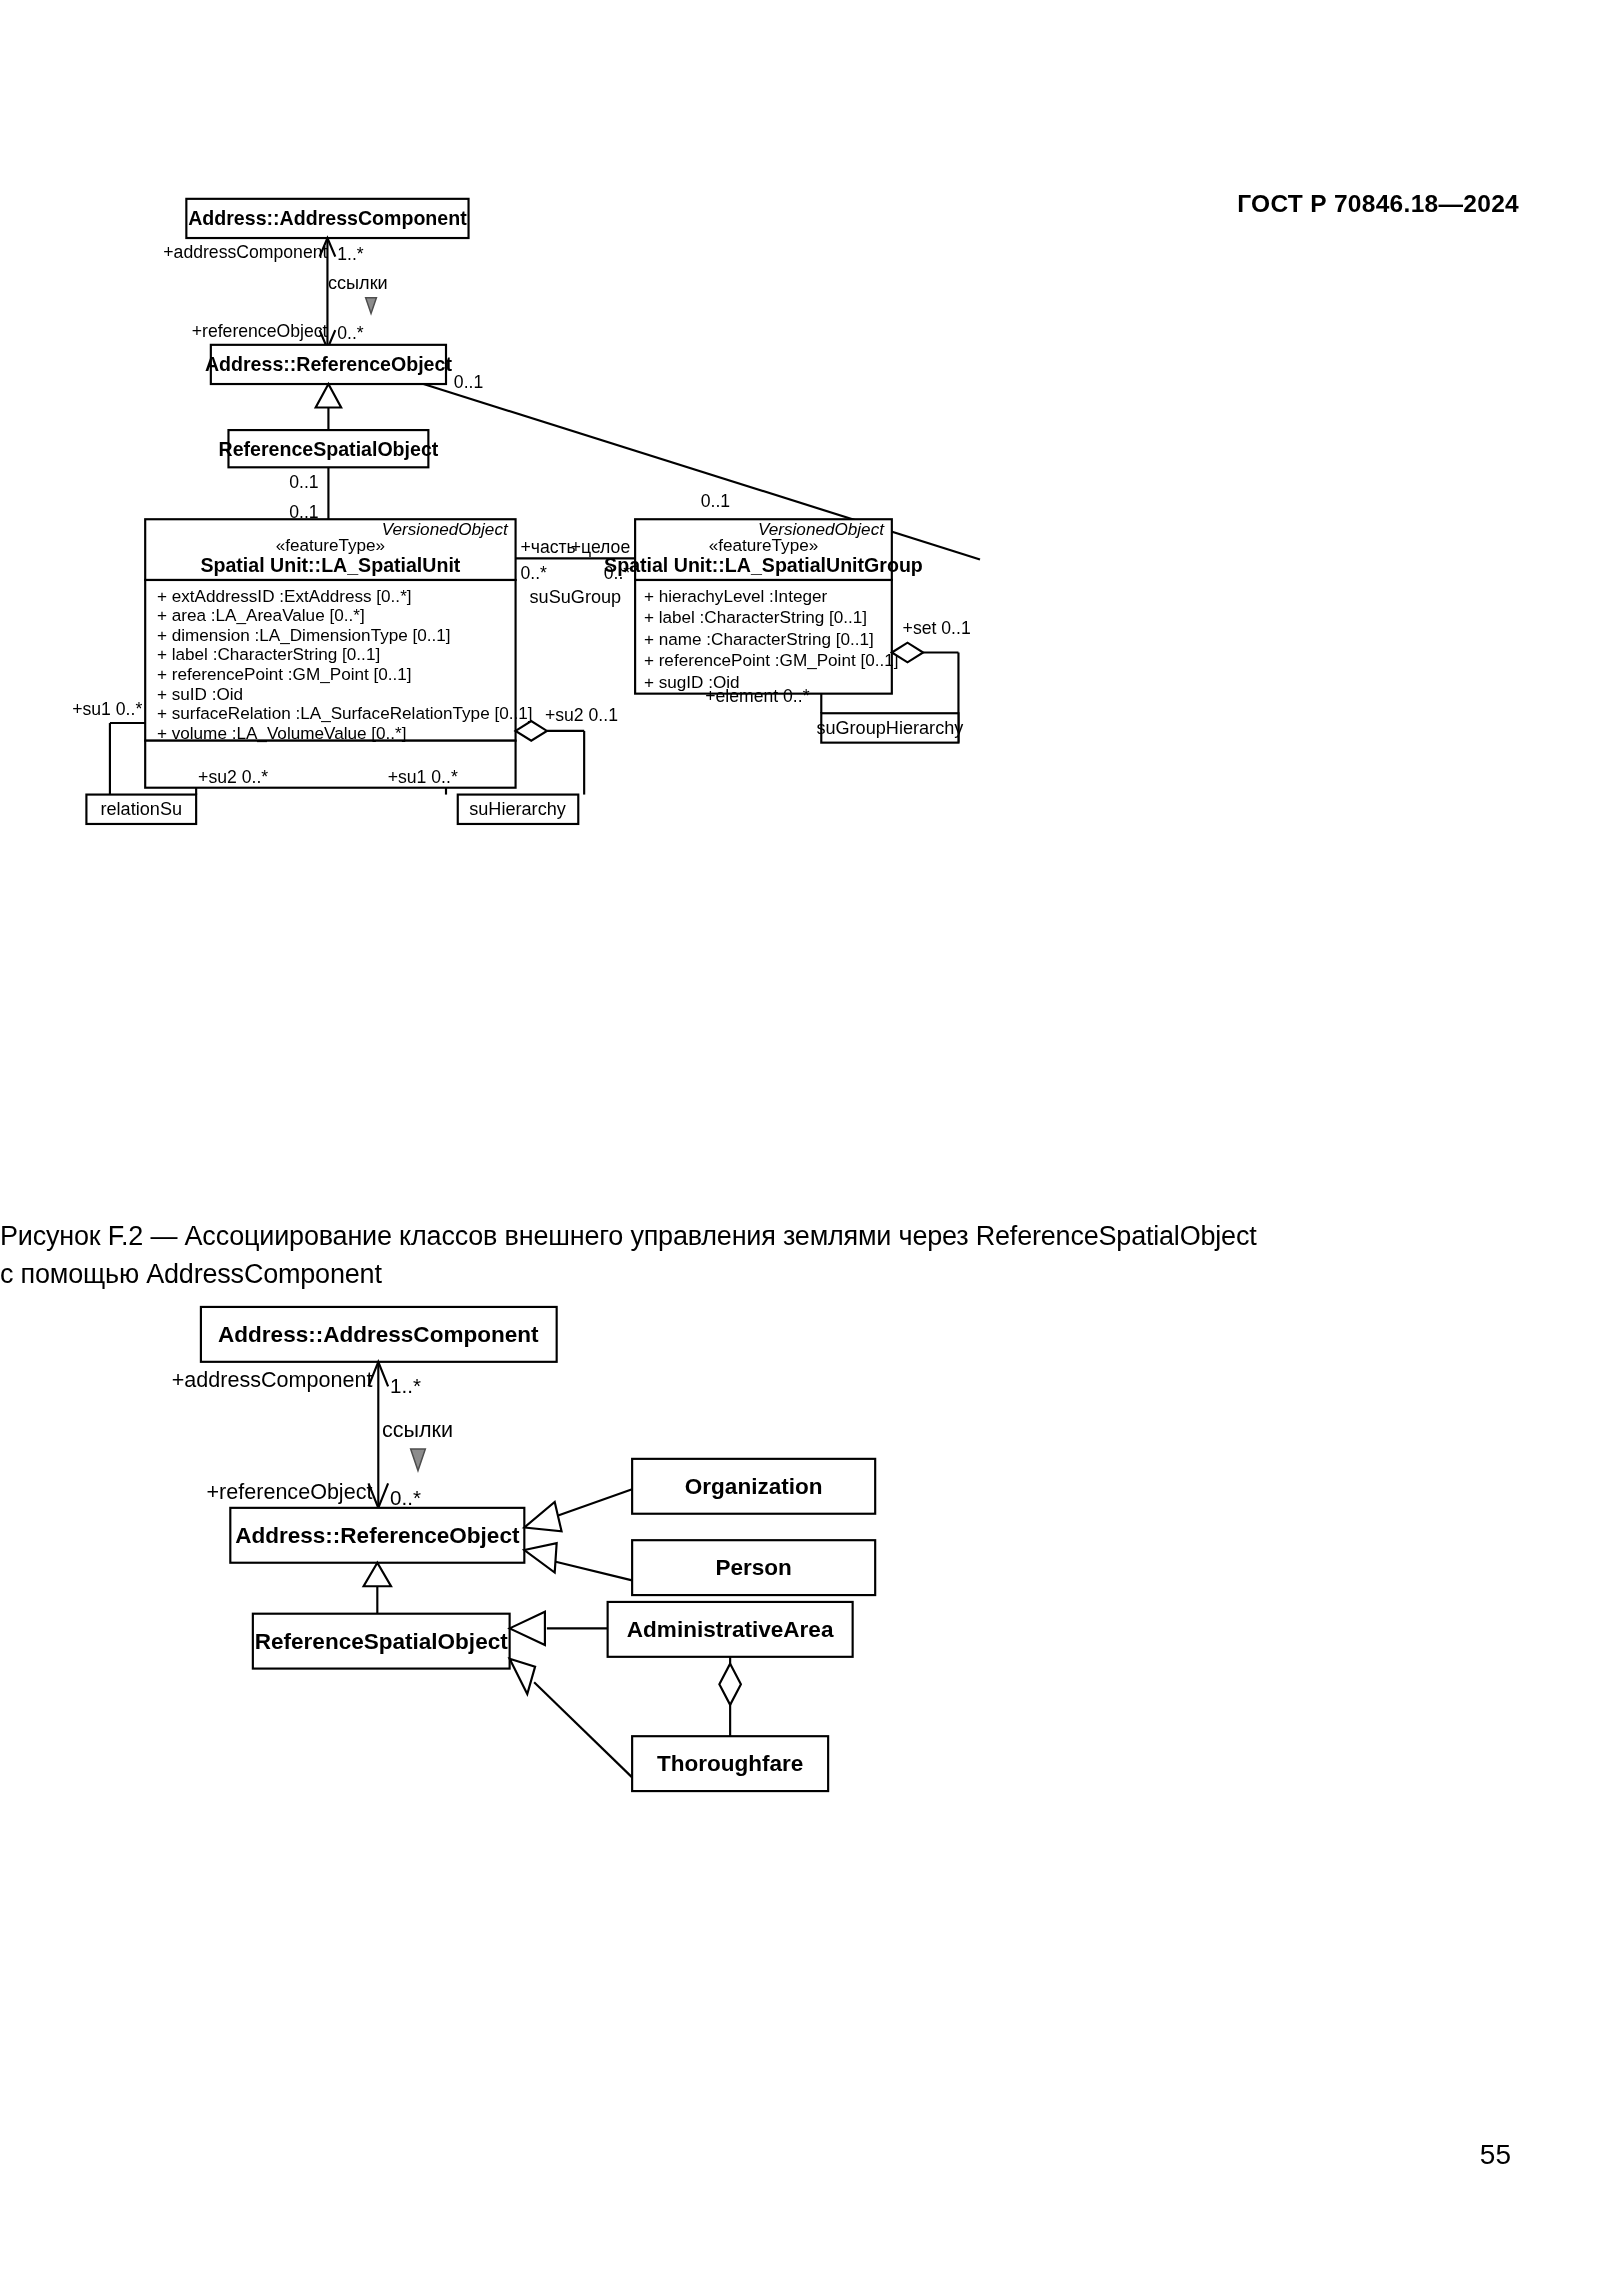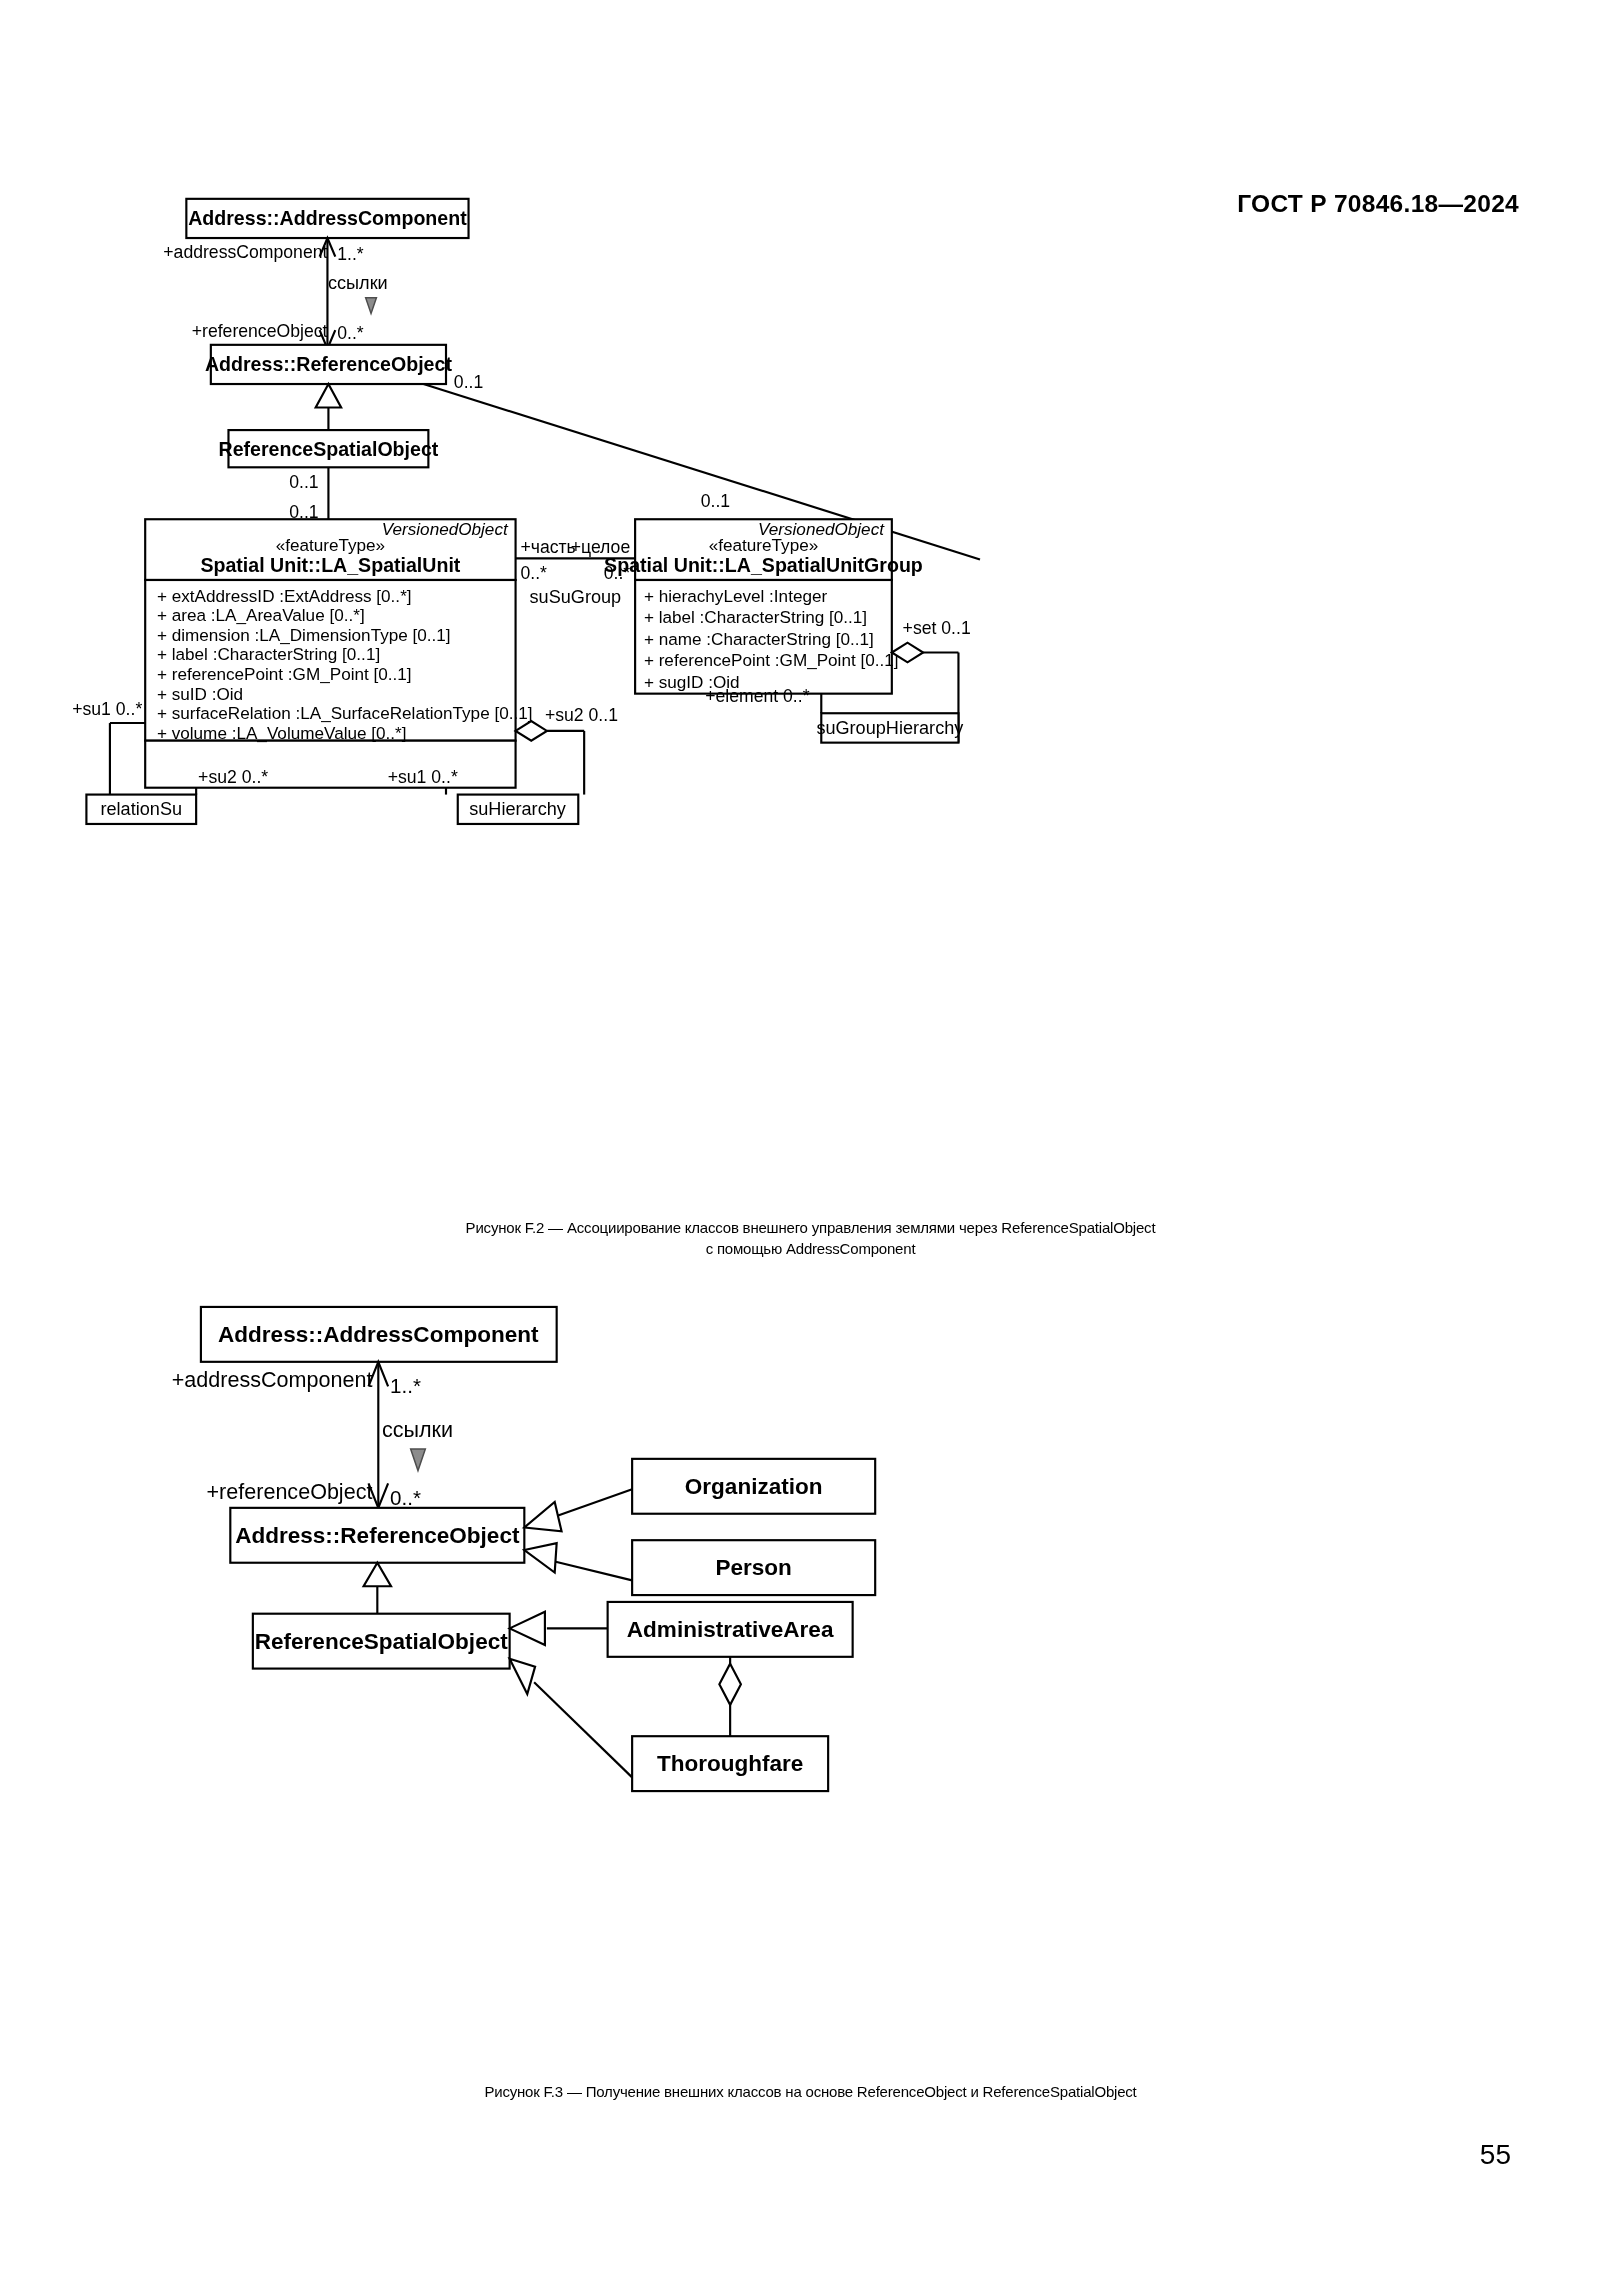--- a/index.html
+++ b/index.html
@@ -92,22 +92,21 @@
   }
   .solidtri {
     fill: #8c8c8c;
     stroke: #4d4d4d;
     stroke-width: 1.5;
   }
 
   
   .caption {
     position: absolute;
-    text-align: center;
-    font-size: 15px;
+    font-size: 27px;
     line-height: 1.42;
     letter-spacing: -0.2px;
     width: 100%;
     left: 0;
   }
   #caption-f2 { top: 1172px; }
   #caption-f3 { top: 2036px; }
 
   .page-number {
     position: absolute;
@@ -281,18 +280,17 @@
     <rect class="bx" x="645" y="455" width="200" height="56"></rect>
     <text class="cls-title-lg" x="745" y="491">Thoroughfare</text>
 
     <line class="ln" x1="745" y1="374" x2="745" y2="455"></line>
     <polygon class="hollow" points="745,381 756,402 745,423 734,402"></polygon>
 
     <line class="ln" x1="645" y1="497" x2="545" y2="400"></line>
     <polygon class="hollow" points="520,376 546,384 538,412"></polygon>
   </svg>
 
-  <div class="caption" id="caption-f3">Рисунок F.3 — Получение внешних классов на основе ReferenceObject и ReferenceSpatialObject</div>
 
   <div class="page-number">55</div>
 
 </div>
 
 
 </body></html>

